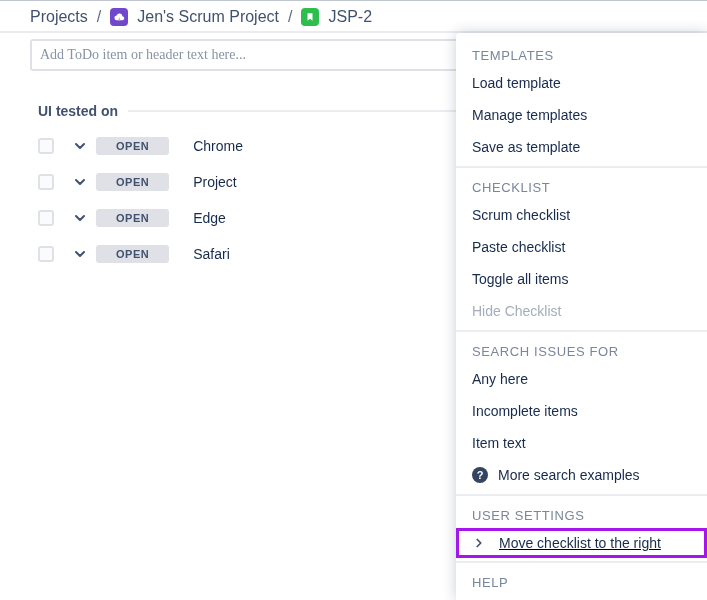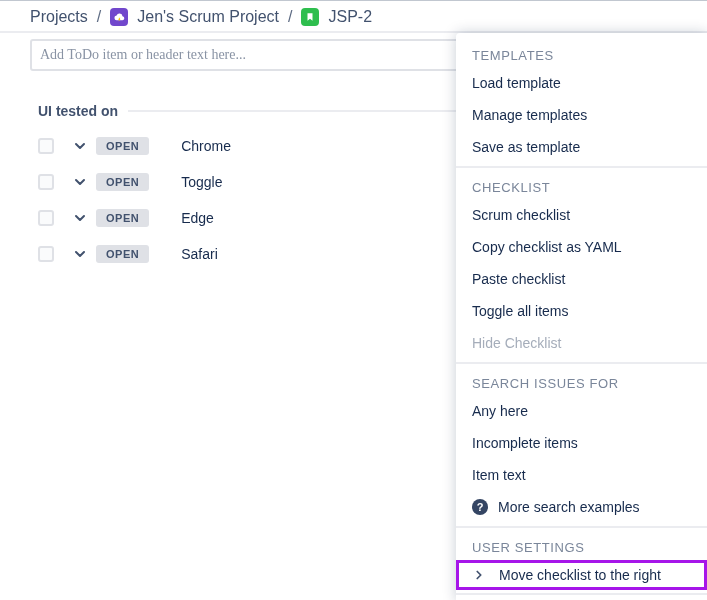--- a/index.html
+++ b/index.html
@@ -26,35 +26,35 @@
   .todo-input::placeholder{color:#8993A4;}
   
   .cl-header-row{position:absolute;top:102px;left:30px;width:645px;display:flex;align-items:center;gap:10px;margin-left:8px;}
   .cl-header-label{font-weight:bold;font-size:14px;color:#42526E;white-space:nowrap;}
   .cl-header-line{flex:1;height:2px;background:#EBECF0;}
   
   .check-rows{position:absolute;top:127px;left:38px;}
   .check-row{display:flex;align-items:center;height:36px;}
   .checkbox{width:16px;height:16px;border:2px solid #DFE1E6;background:#FAFBFC;border-radius:3px;box-sizing:border-box;cursor:pointer;flex:0 0 auto;}
   .row-chevron{margin-left:18px;display:flex;align-items:center;cursor:pointer;}
-  .badge{margin-left:8px;background:#DFE1E6;color:#42526E;font-size:11px;font-weight:bold;letter-spacing:.5px;padding:3px 10px;border-radius:3px;cursor:pointer;}
-  .item-label{margin-left:32px;font-size:14px;color:#172B4D;}
+  .badge{margin-left:8px;background:#DFE1E6;color:#42526E;font-size:11px;font-weight:bold;letter-spacing:.5px;padding:3px 20px;border-radius:3px;cursor:pointer;}
+  .item-label{margin-left:24px;font-size:14px;color:#172B4D;}
   
   .menu{
     position:absolute;top:32px;left:456px;width:251px;height:568px;
     background:#fff;box-shadow:0 0 14px rgba(9,30,66,.22);
     border-radius:4px 0 0 0;padding-top:6px;box-sizing:border-box;
   }
   .menu-header{padding:9px 16px 4px;font-size:13px;color:#7A869A;letter-spacing:.6px;}
   .menu-item{padding:8px 16px;font-size:14px;color:#172B4D;line-height:16px;cursor:pointer;}
   .menu-item.disabled{color:#A5ADBA;cursor:default;}
   .menu-item.with-icon{display:flex;align-items:center;gap:10px;}
   .menu-divider{height:2px;background:#EBECF0;margin:3px 0;}
   .q-icon{width:16px;height:16px;border-radius:50%;background:#344563;color:#fff;font-size:11px;font-weight:bold;display:flex;align-items:center;justify-content:center;flex:0 0 auto;}
-  .highlight-box{border:3px solid #A615E9;margin:1px 0;display:flex;gap:13px;padding:4px 13px;cursor:pointer;}
+  .highlight-box{border:3px solid #A615E9;margin:1px 0;display:flex;gap:13px;padding:4px 13px;cursor:pointer;text-decoration:underline;}
   .hl-label{font-size:14px;color:#172B4D;line-height:16px;}
 </style>
 </head>
 <body>
 
 <nav class="breadcrumb">
   <a class="crumb-link">Projects</a>
   <span class="crumb-sep">/</span>
   <span class="avatar avatar-purple">
     <svg width="12" height="12" viewBox="0 0 16 16">
@@ -95,21 +95,21 @@
   </div>
 
   <div class="check-row">
     <span class="checkbox"></span>
     <span class="row-chevron">
       <svg width="16" height="16" viewBox="0 0 16 16">
           <path d="M4 6l4 4 4-4" fill="none" stroke="#42526E" stroke-width="2" stroke-linecap="round" stroke-linejoin="round"></path>
         </svg>
     </span>
     <span class="badge">OPEN</span>
-    <span class="item-label">Toggle</span>
+    <span class="item-label">Project</span>
   </div>
 
   <div class="check-row">
     <span class="checkbox"></span>
     <span class="row-chevron">
       <svg width="16" height="16" viewBox="0 0 16 16">
           <path d="M4 6l4 4 4-4" fill="none" stroke="#42526E" stroke-width="2" stroke-linecap="round" stroke-linejoin="round"></path>
         </svg>
     </span>
     <span class="badge">OPEN</span>
@@ -133,21 +133,20 @@
 
   <div class="menu-header">TEMPLATES</div>
   <div class="menu-item">Load template</div>
   <div class="menu-item">Manage templates</div>
   <div class="menu-item">Save as template</div>
 
   <div class="menu-divider"></div>
 
   <div class="menu-header">CHECKLIST</div>
   <div class="menu-item">Scrum checklist</div>
-  <div class="menu-item">Copy checklist as YAML</div>
   <div class="menu-item">Paste checklist</div>
   <div class="menu-item">Toggle all items</div>
   <div class="menu-item disabled">Hide Checklist</div>
 
   <div class="menu-divider"></div>
 
   <div class="menu-header">SEARCH ISSUES FOR</div>
   <div class="menu-item">Any here</div>
   <div class="menu-item">Incomplete items</div>
   <div class="menu-item">Item text</div>

